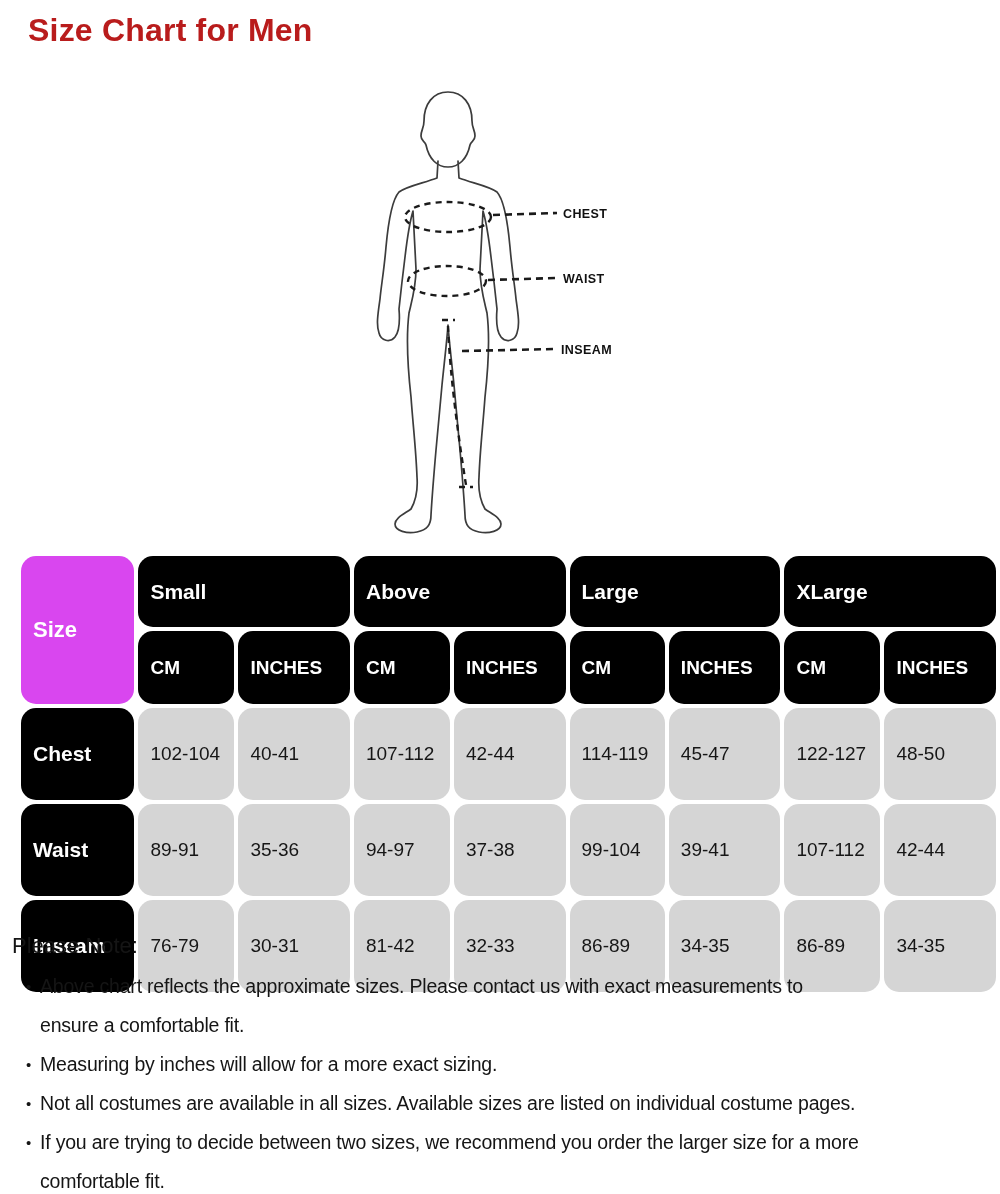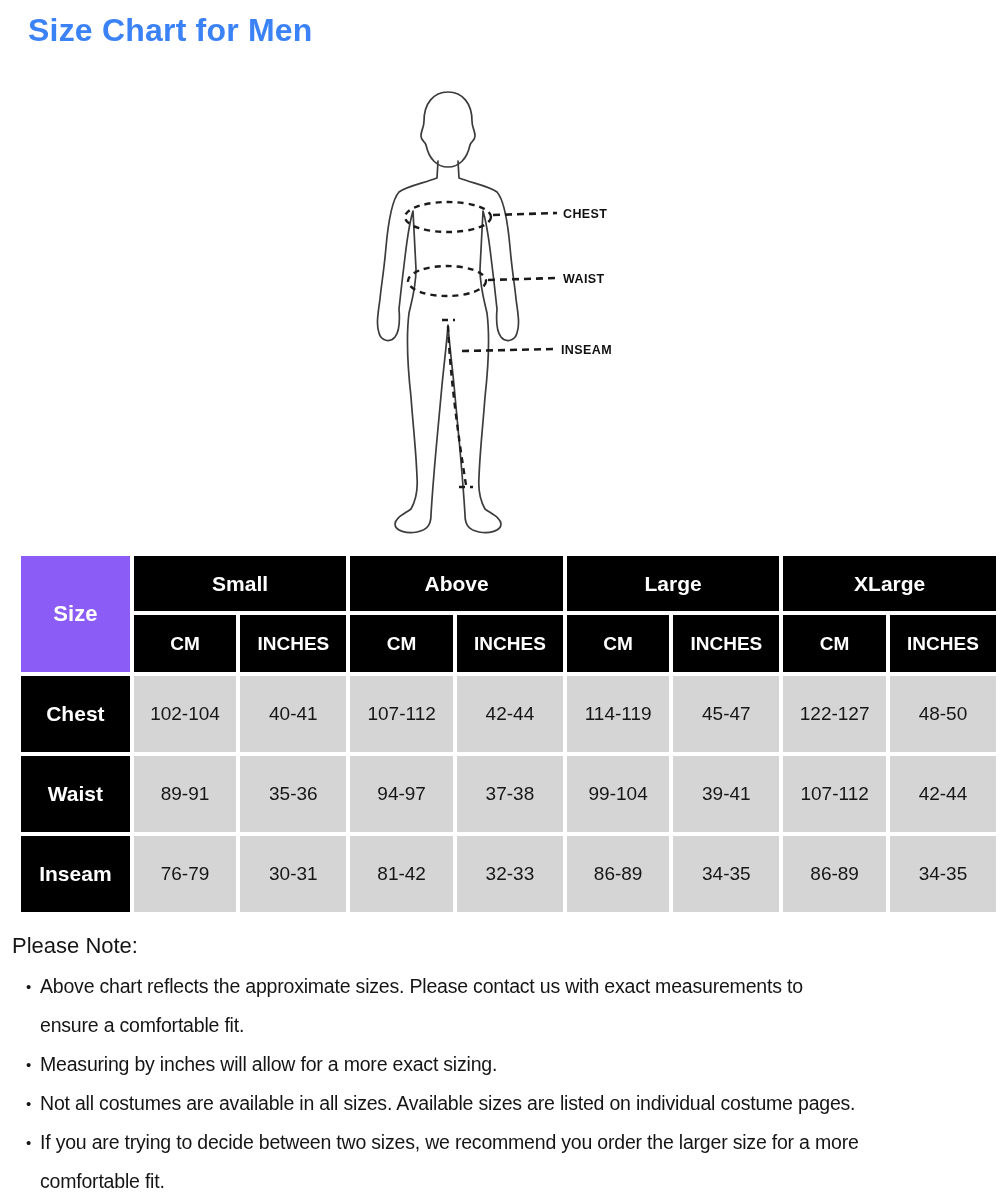--- a/index.html
+++ b/index.html
@@ -6,21 +6,21 @@
   body {
     width: 1000px; height: 1194px;
     background: #ffffff;
     font-family: "Liberation Sans", sans-serif;
     color: #111111;
     position: relative;
     overflow: hidden;
   }
   .page-title {
     position: absolute; left: 28px; top: 12px; margin: 0;
-    font-size: 32px; font-weight: bold; color: #3b82f6;
+    font-size: 32px; font-weight: bold; color: #b91c1c;
     letter-spacing: 0.2px;
   }
   .diagram {
     position: absolute; left: 350px; top: 85px;
     width: 330px; height: 462px;
   }
   .figure-svg { display: block; }
   .figure-svg path.outline {
     fill: none; stroke: #3c3c3c; stroke-width: 1.7;
     stroke-linecap: round; stroke-linejoin: round;
@@ -36,25 +36,26 @@
   .figure-svg text {
     font-family: "Liberation Sans", sans-serif;
     font-size: 12.5px; font-weight: bold; fill: #111;
     letter-spacing: 0.4px;
   }
   table.size-table {
     position: absolute; left: 17px; top: 552px;
     border-collapse: separate; border-spacing: 4px;
   }
   table.size-table td {
-    text-align: center; vertical-align: middle;
-    padding: 4px;
+    vertical-align: middle;
+    padding: 12px;
+    border-radius: 15px;
   }
   td.corner {
-    background: #8b5cf6; color: #fff; font-weight: bold;
+    background: #d946ef; color: #fff; font-weight: bold;
     width: 104px; font-size: 22px;
   }
   td.group {
     background: #000; color: #fff; font-weight: bold;
     font-size: 21px; height: 47px;
   }
   td.unit {
     background: #000; color: #fff; font-weight: bold;
     font-size: 19px; height: 49px; width: 101px; margin-left: 45px;
   }

